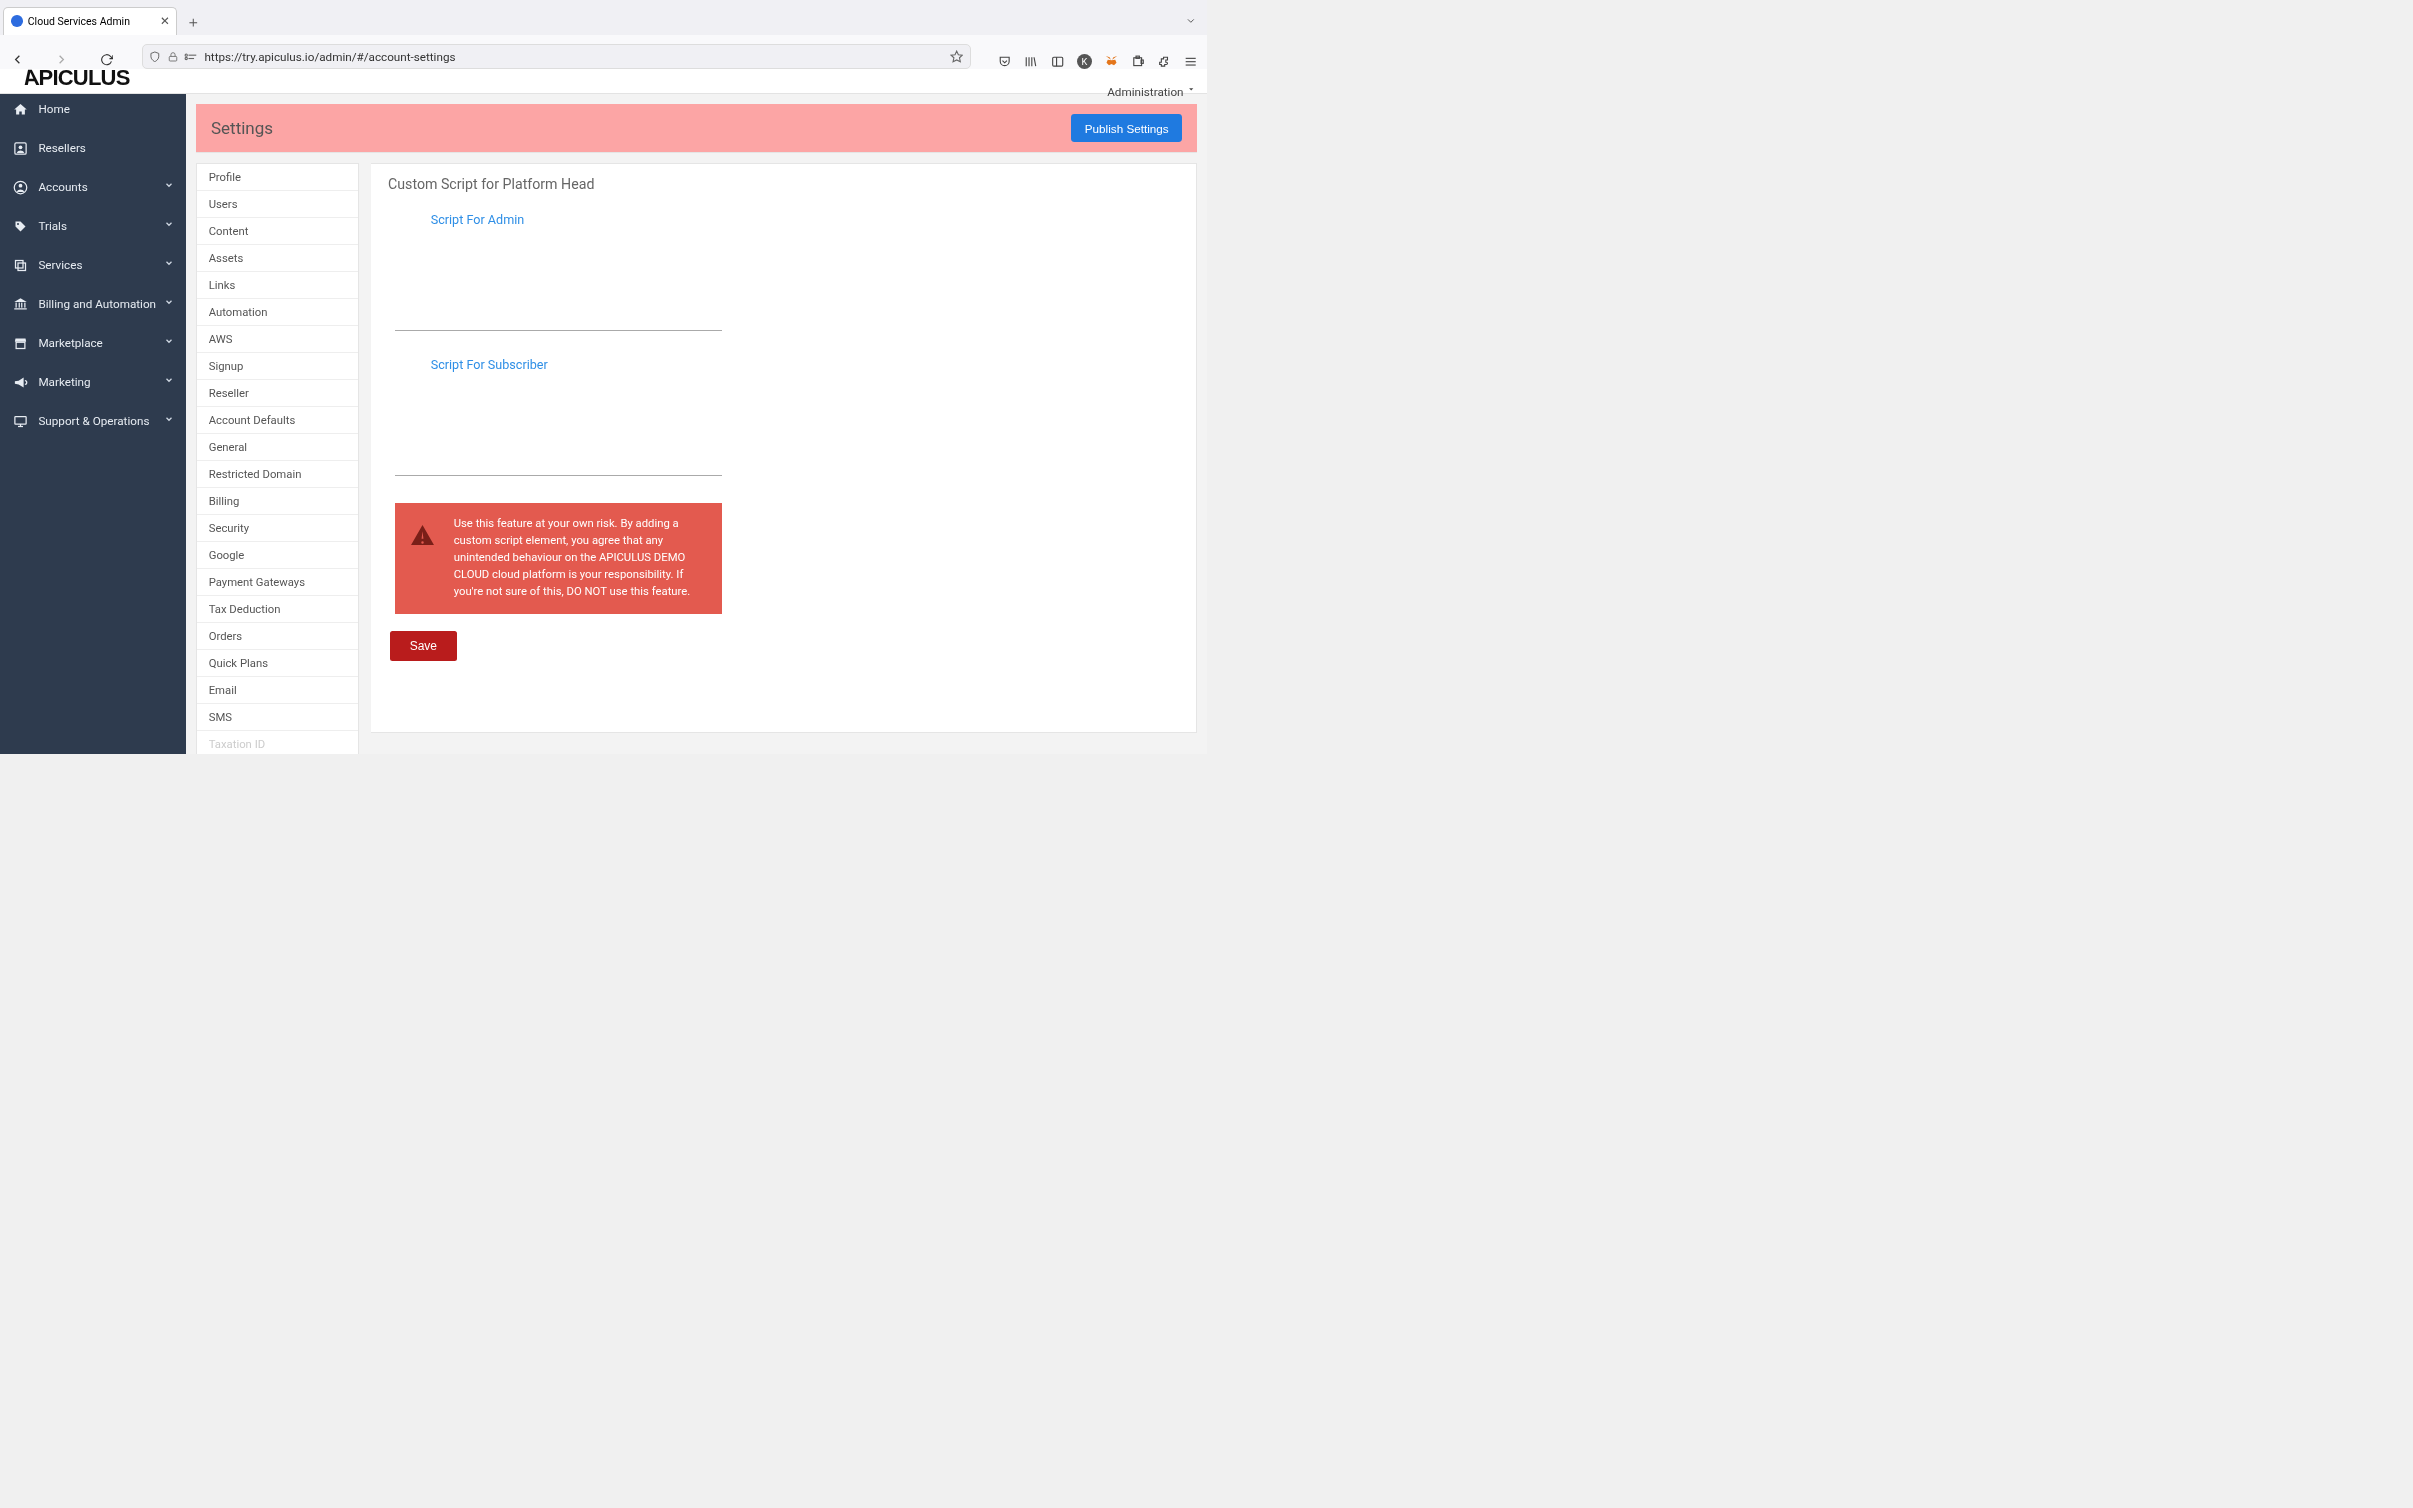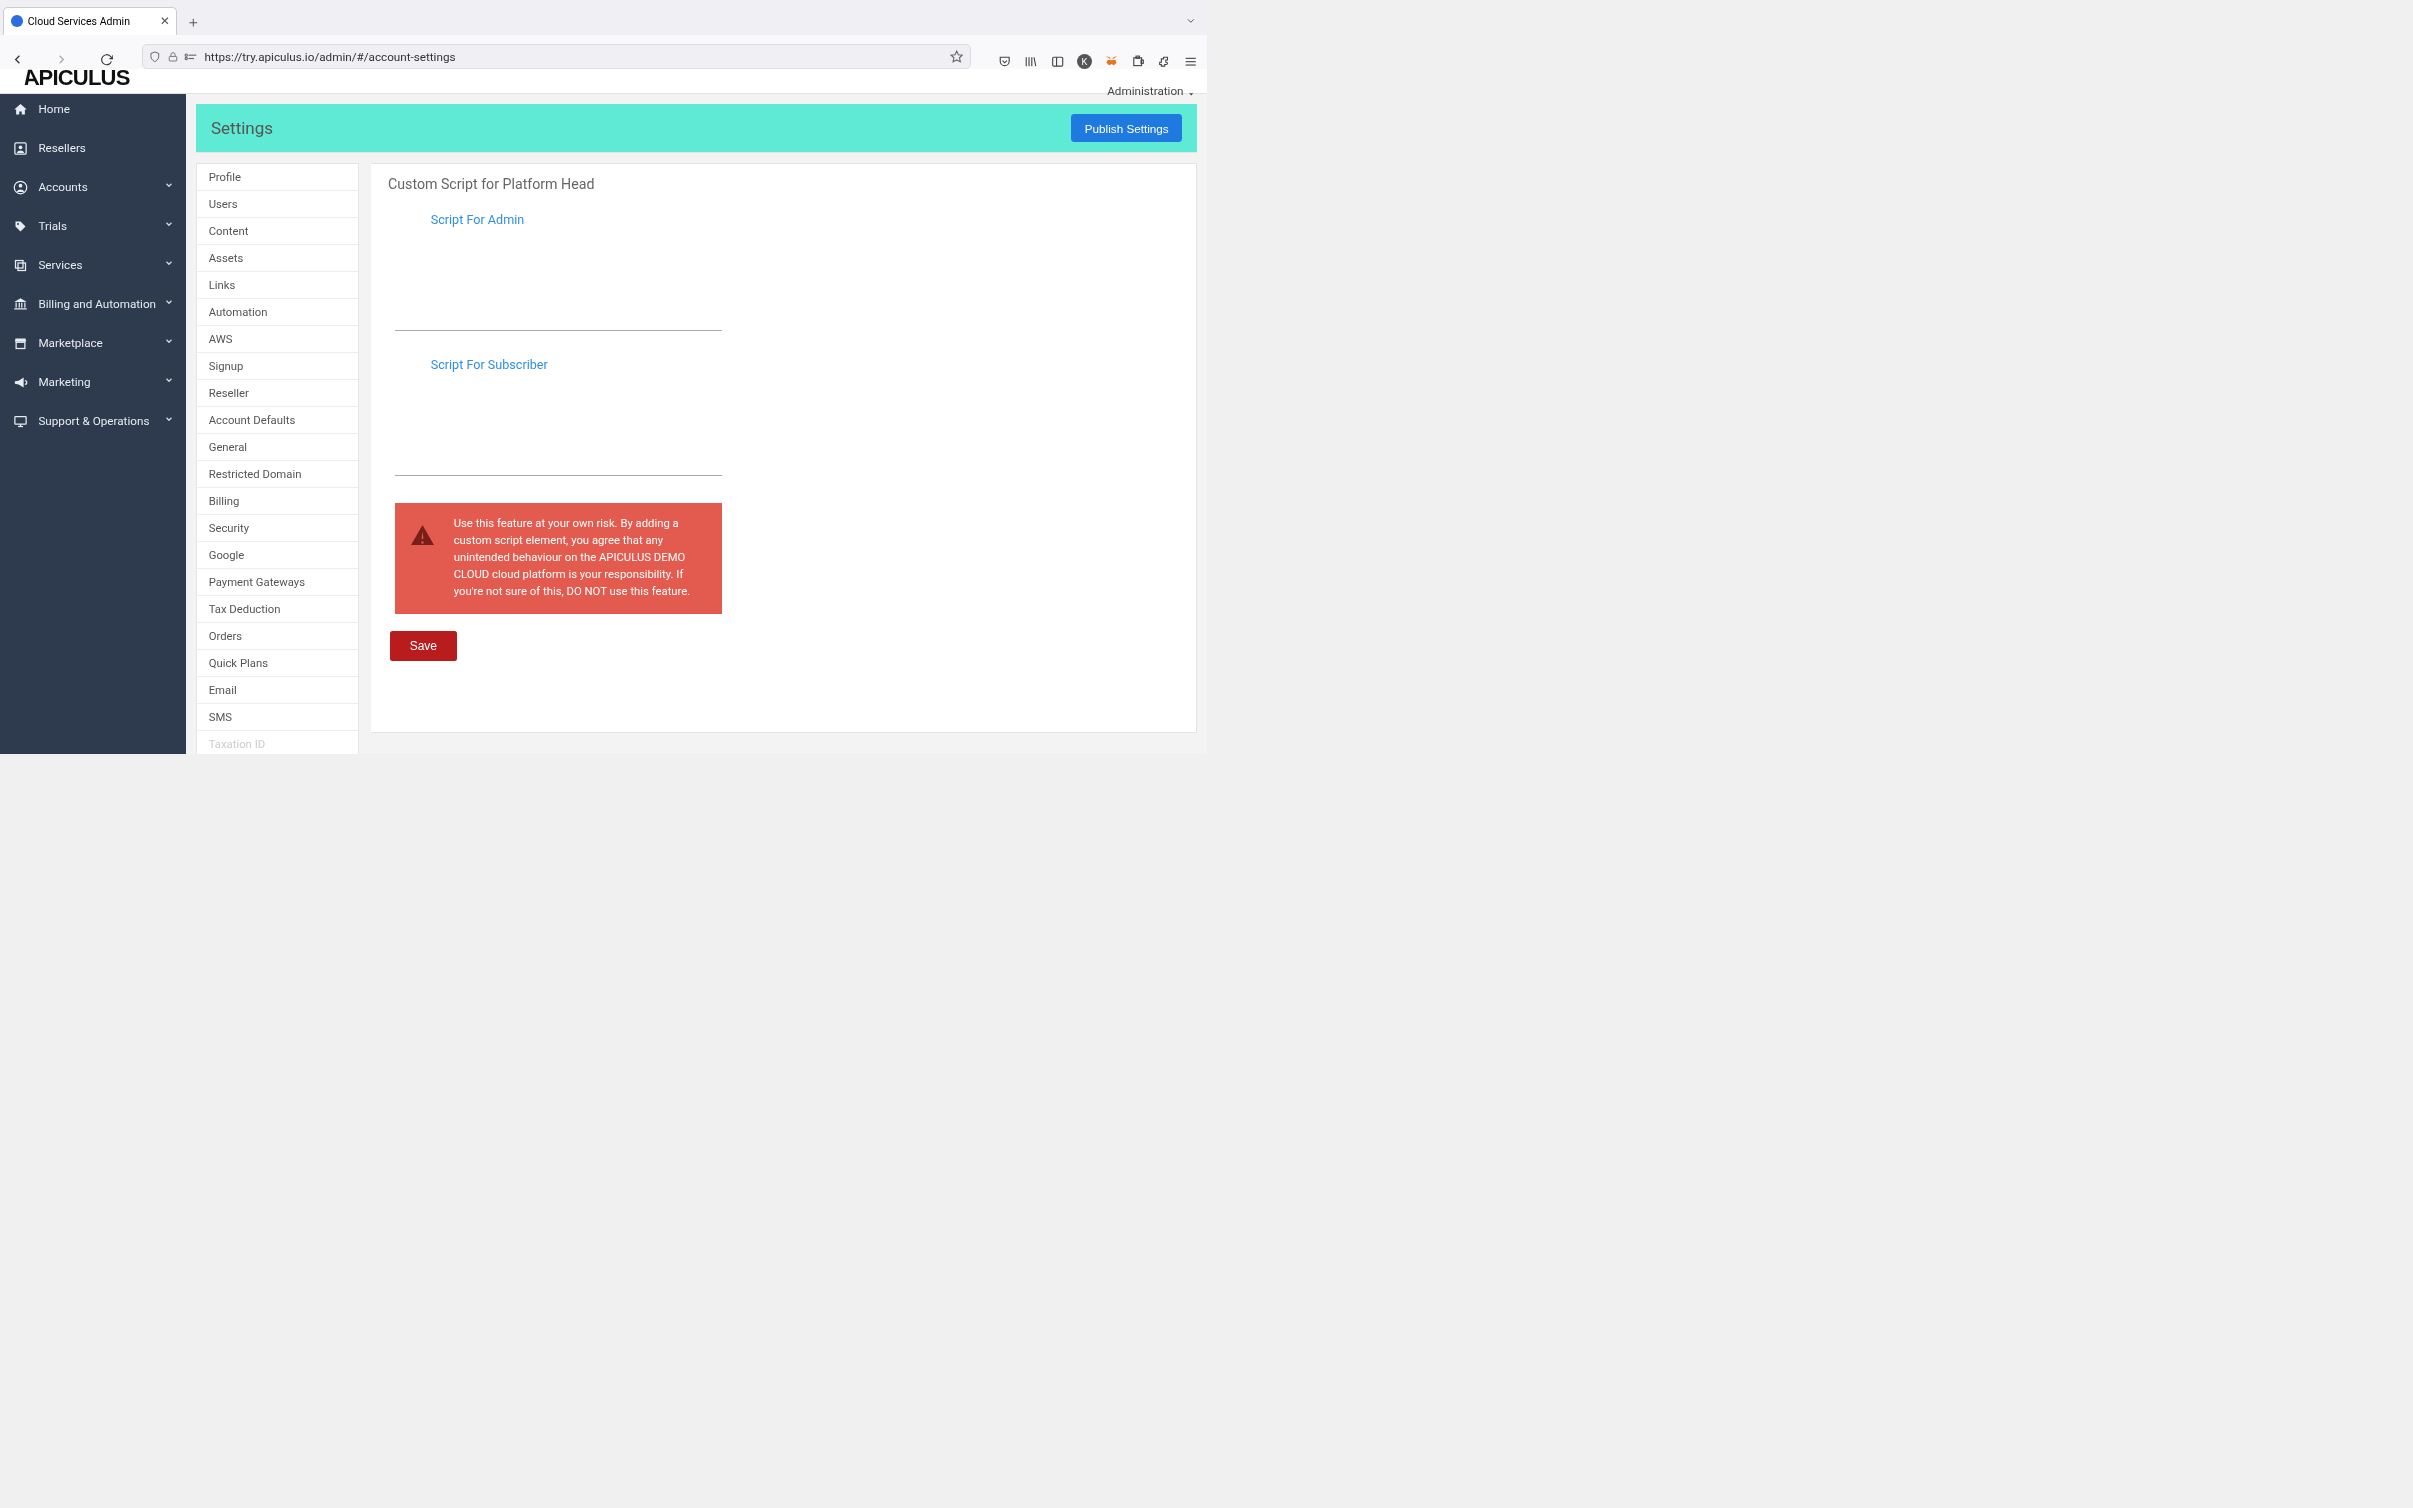--- a/index.html
+++ b/index.html
@@ -21,31 +21,31 @@
   .urlbar .url-text { flex:1; }
   .urlbar .star { margin-left:auto; color:#666; cursor:pointer; }
   .right-icons { display:flex; gap:11.7px; align-items:center; color:#444; }
   .right-icons .ic { width:15px; height:15px; display:flex; align-items:center; justify-content:center; cursor:pointer; font-size:12.6px; }
   .k-badge { width:15px; height:15px; border-radius:50%; background:#555; color:#fff; font-size:9.2px; display:flex; align-items:center; justify-content:center; }
   .fox { width:15px; height:15px; }
 
   
   .app-header { position:relative; height:25px; background:#fff; border-bottom:0.8px solid #e3e3e3; }
   .app-logo { position:absolute; left:23.5px; top:-4.2px; font-weight:800; font-size:22px; letter-spacing:-0.8px; color:#111; font-family: Arial, sans-serif; }
-  .app-admin { position:absolute; right:11.7px; top:4px; height:25px; display:flex; align-items:flex-end; font-size:11.7px; color:#444; cursor:pointer; gap:3.4px; }
+  .app-admin { position:absolute; right:11.7px; top:16px; height:25px; display:flex; align-items:flex-start; font-size:11.7px; color:#444; cursor:pointer; gap:3.4px; }
 
   
   .app-body { display:flex; height: calc(754px - 69px - 25px); }
   .sidebar { width:186px; background:#2e3b4e; color:#e7ecf2; padding-top:8.4px; }
   .side-item { display:flex; height:39px; padding:0 13.4px; gap:10px; font-size:11.7px; cursor:pointer; position:relative; color:#e7ecf2; }
   .side-chevron { position:absolute; right:11.7px; color:#cfd8e3; }
   .side-icon { width:15px; height:15px; display:flex; align-items:center; justify-content:center; flex:0 0 auto; }
 
   .main { flex:1; background:#f3f3f3; overflow:auto; }
-  .page-header { height:49px; background:#5eead4; border-bottom:0.8px solid #e5e5e5; display:flex; align-items:center; padding:0 15px; margin:10px 10px 0 10px; }
+  .page-header { height:49px; background:#fca5a5; border-bottom:0.8px solid #e5e5e5; display:flex; align-items:center; padding:0 15px; margin:10px 10px 0 10px; }
   .page-title { font-size:17px; color:#555; font-weight:400; }
   .publish-btn { margin-left:auto; background:#1f7ae0; color:#fff; border:none; border-radius:3.4px; height:28.5px; padding:0 13.4px; font-size:11.7px; cursor:pointer; }
 
   .content-row { display:flex; margin:10px 10px 0 10px; gap:12px; align-items:flex-start; }
   .settings-nav { width:163px; background:#fff; border:0.8px solid #e5e5e5; }
   .settings-nav .snav-item { height:27px; display:flex; align-items:center; padding:0 11.7px; font-size:11.3px; color:#555; border-bottom:0.8px solid #eee; cursor:pointer; }
   .settings-nav .snav-item.partial { color:#ccc; }
 
   .panel { flex:1; background:#fff; padding:11.7px 17px 20px 17px; border:0.8px solid #e5e5e5; border-left:none; min-height:570px; }
   .panel h2 { font-size:14.2px; font-weight:400; color:#666; margin-bottom:20px; }

